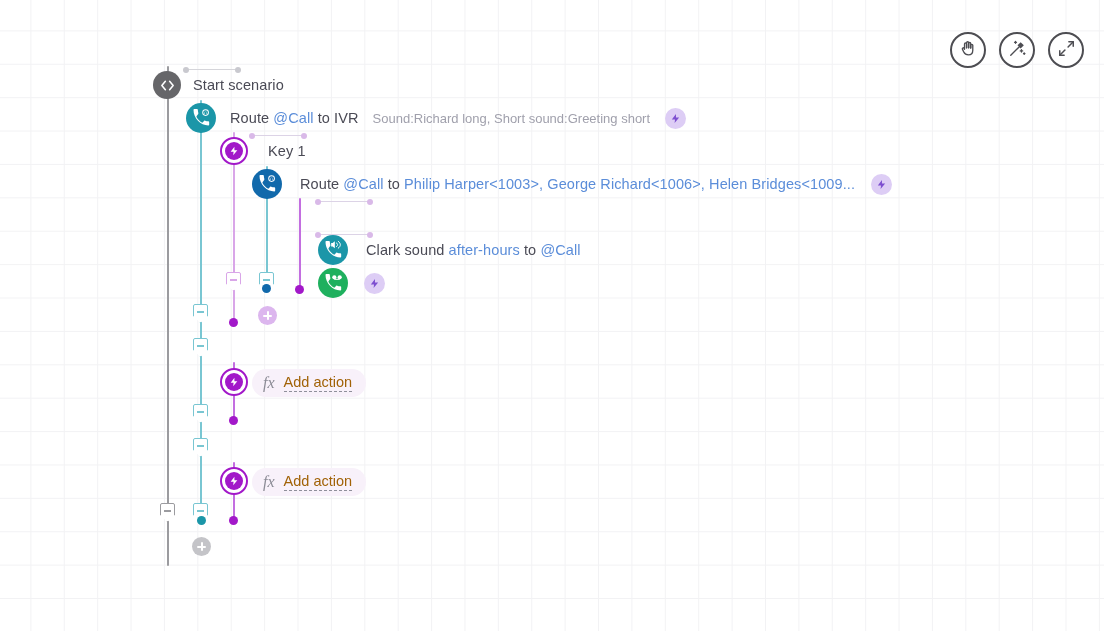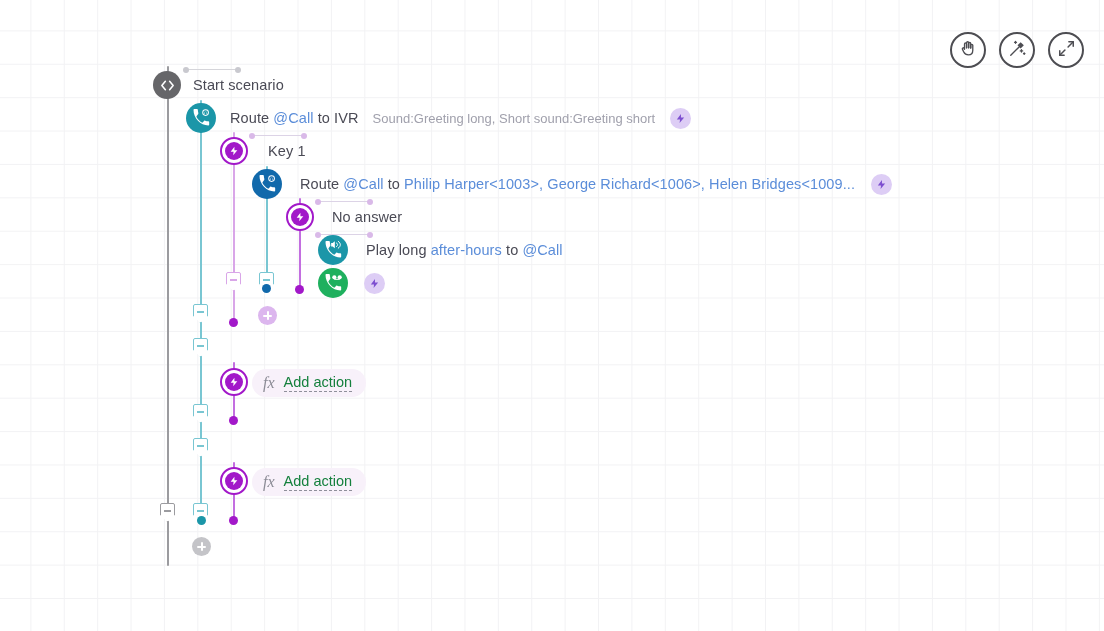--- a/index.html
+++ b/index.html
@@ -139,21 +139,21 @@
   }
   .addaction .fx {
     font-family: "Liberation Serif", serif;
     font-style: italic;
     font-size: 16px;
     color: #8c8c96;
     margin-right: 9px;
   }
   .addaction .txt {
     font-size: 14.5px;
-    color: #15803d;
+    color: #a16207;
     border-bottom: 1.3px dashed #8f8f9a;
     padding-bottom: 1px;
   }
 
   
   #toolbar { position: absolute; top: 32px; right: 20px; display: flex; gap: 13px; }
   .tbtn {
     width: 36px; height: 36px; border-radius: 50%;
     border: 2.4px solid #4d4d52;
     background: #ffffff;
@@ -242,21 +242,21 @@
     <div class="circ-icon teal">
       <svg width="20" height="20" viewBox="0 0 24 24" fill="#ffffff">
         <path d="M6.6 10.8c1.5 3 4 5.4 7 6.9l2.3-2.3c.3-.3.7-.4 1.1-.2 1.2.4 2.5.6 3.8.6.6 0 1 .4 1 1V20c0 .6-.4 1-1 1C11.4 21 3 12.6 3 2.2c0-.6.4-1 1-1h3.2c.6 0 1 .4 1 1 0 1.3.2 2.6.6 3.8.1.4 0 .8-.2 1.1l-2 2.7z"></path>
         <circle cx="17.5" cy="5.5" r="4" fill="#ffffff"></circle>
         <path d="M17.5 2.6a2.9 2.9 0 100 5.8 2.9 2.9 0 000-5.8zm0 .9c.3 0 .6 0 .9.1l-.9 1v-1.1zm-2 2c.2-.5.6-.9 1.1-1.1v1.1h-1.1zm0 .9h1.1v1.1c-.5-.2-.9-.6-1.1-1.1zm2.9 1.1V6.4h1.1c-.2.5-.6.9-1.1 1.1zm0-2v-1c.5.2.9.6 1.1 1h-1.1z" fill="#1b96a8"></path>
       </svg>
     </div>
     <span class="label" style="margin-left:14px;">
       <span>Route </span><span class="lnk">@Call</span><span> to IVR</span>
     </span>
-    <span class="meta">Sound:Greeting long,  Short sound:Greeting short</span>
+    <span class="meta">Sound:Richard long,  Short sound:Greeting short</span>
     <span class="bolt" style="margin-left:15px;">
       <svg width="11" height="11" viewBox="0 0 24 24" fill="#7d4fd0">
           <polygon points="13,2 4,14 11,14 10,22 20,10 13,10"></polygon>
         </svg>
     </span>
   </div>
 
   <div class="node" style="left:220px; top:104px;">
     <div class="circ-ring">
       <span class="inner">
@@ -279,42 +279,32 @@
     <span class="label" style="margin-left:18px;">
       <span>Route </span><span class="lnk">@Call</span><span> to </span><span class="lnk">Philip Harper&lt;1003&gt;, George Richard&lt;1006&gt;, Helen Bridges&lt;1009...</span>
     </span>
     <span class="bolt" style="margin-left:16px;">
       <svg width="11" height="11" viewBox="0 0 24 24" fill="#7d4fd0">
           <polygon points="13,2 4,14 11,14 10,22 20,10 13,10"></polygon>
         </svg>
     </span>
   </div>
 
-  <div class="node" style="left:286px; top:170px;">
-    <div class="circ-ring">
-      <span class="inner">
-        <svg width="10" height="10" viewBox="0 0 24 24" fill="#ffffff">
-            <polygon points="13,2 4,14 11,14 10,22 20,10 13,10"></polygon>
-          </svg>
-      </span>
-    </div>
-    <span class="label" style="margin-left:18px;">No answer</span>
-  </div>
 
   <div class="node" style="left:318px; top:202px;">
     <div class="circ-icon teal">
       <svg width="20" height="20" viewBox="0 0 24 24" fill="#ffffff">
         <path d="M6.6 10.8c1.5 3 4 5.4 7 6.9l2.3-2.3c.3-.3.7-.4 1.1-.2 1.2.4 2.5.6 3.8.6.6 0 1 .4 1 1V20c0 .6-.4 1-1 1C11.4 21 3 12.6 3 2.2c0-.6.4-1 1-1h3.2c.6 0 1 .4 1 1 0 1.3.2 2.6.6 3.8.1.4 0 .8-.2 1.1l-2 2.7z"></path>
         <path d="M14.2 1.6v8.2l-2.6-2h-1.8v-4.2h1.8z"></path>
         <path d="M16 3.4c.9.6 1.5 1.6 1.5 2.3s-.6 1.7-1.5 2.3" stroke="#ffffff" stroke-width="1.2" fill="none" stroke-linecap="round"></path>
         <path d="M18.3 1.6c1.5 1 2.5 2.6 2.5 4.1s-1 3.1-2.5 4.1" stroke="#ffffff" stroke-width="1.2" fill="none" stroke-linecap="round"></path>
       </svg>
     </div>
     <span class="label" style="margin-left:18px;">
-      <span>Play long </span><span class="lnk">after-hours</span><span> to </span><span class="lnk">@Call</span>
+      <span>Clark sound </span><span class="lnk">after-hours</span><span> to </span><span class="lnk">@Call</span>
     </span>
   </div>
 
   <div class="node" style="left:318px; top:235px;">
     <div class="circ-icon green">
       <svg width="20" height="20" viewBox="0 0 24 24" fill="#ffffff">
         <path d="M6.6 10.8c1.5 3 4 5.4 7 6.9l2.3-2.3c.3-.3.7-.4 1.1-.2 1.2.4 2.5.6 3.8.6.6 0 1 .4 1 1V20c0 .6-.4 1-1 1C11.4 21 3 12.6 3 2.2c0-.6.4-1 1-1h3.2c.6 0 1 .4 1 1 0 1.3.2 2.6.6 3.8.1.4 0 .8-.2 1.1l-2 2.7z"></path>
         <circle cx="13.6" cy="5.2" r="2.5"></circle>
         <circle cx="20" cy="5.2" r="2.5"></circle>
         <rect x="13.6" y="6.9" width="6.4" height="1.3"></rect>

